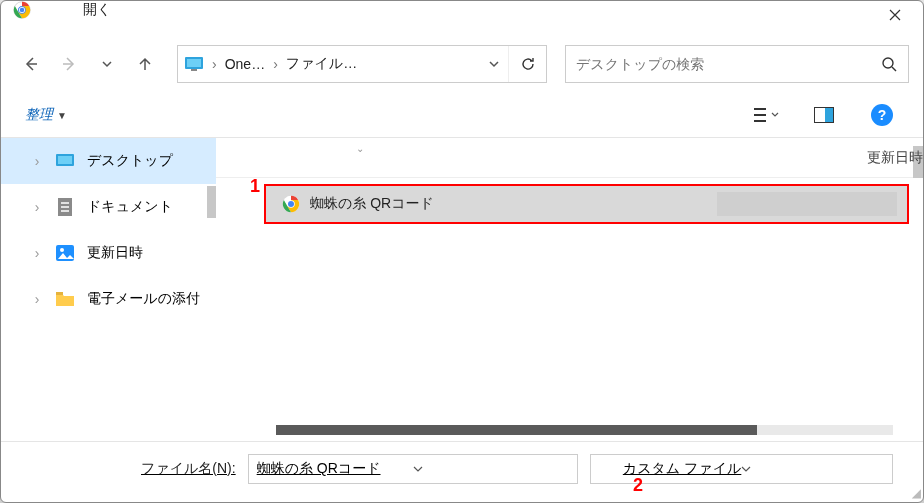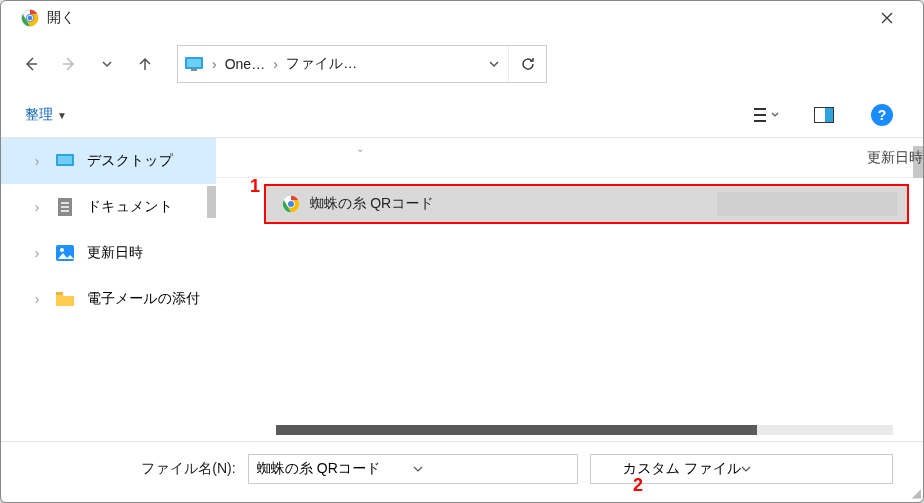--- a/index.html
+++ b/index.html
@@ -1,37 +1,37 @@
 <!DOCTYPE html>
 <html><head>
 <meta charset="utf-8">
 <style>
 * { box-sizing: border-box; margin: 0; padding: 0; font-family: "Yu Gothic UI", "Segoe UI", sans-serif; font-size: 14px; }
 body { background: #f0f0f0; display: flex; align-items: center; justify-content: center; height: 100vh; }
 .window { width: 924px; height: 503px; background: #fff; border: 1px solid #888; border-radius: 6px; box-shadow: 0 8px 24px rgba(0,0,0,0.35); display: flex; flex-direction: column; position: relative; overflow: hidden; }
-.titlebar { display: flex; align-items: center; height: 34px; padding: 0 16px; }
+.titlebar { display: flex; height: 34px; padding: 0 8px; gap: 44px; }
 .titlebar .chrome-icon { margin: 0 8px 0 4px; }
 .titlebar .title { flex: 0 0 auto; color: #222; }
 .titlebar .spacer { flex: 1; }
 .close-btn { width: 40px; height: 28px; display: flex; align-items: center; justify-content: center; font-size: 16px; cursor: pointer; }
 .navrow { display: flex; align-items: center; height: 58px; padding: 0 14px; gap: 6px; }
 .navbtn { width: 32px; height: 32px; display: flex; align-items: center; justify-content: center; color: #555; cursor: pointer; }
 .navbtn.disabled { color: #bbb; }
 .breadcrumb { display: flex; align-items: center; border: 1px solid #ccc; height: 38px; margin-left: 10px; flex: 0 0 370px; }
 .bc-icon { width: 32px; display: flex; align-items: center; justify-content: center; }
 .bc-seg { padding: 0 6px; color: #222; cursor: pointer; }
 .bc-sep { color: #777; padding: 0 2px; }
 .bc-spacer { flex: 1; }
 .bc-chev { width: 28px; display: flex; justify-content: center; color: #555; cursor: pointer; }
 .bc-refresh { width: 38px; display: flex; justify-content: center; color: #333; cursor: pointer; border-left: 1px solid #eee; height: 100%; align-items: center; }
 .searchbox { display: flex; align-items: center; border: 1px solid #ccc; height: 38px; margin-left: 12px; flex: 1; }
 .searchbox input { flex: 1; border: none; outline: none; padding: 0 10px; color: #888; }
 .search-btn { width: 38px; display: flex; align-items: center; justify-content: center; color: #333; cursor: pointer; }
 .toolbar { display: flex; align-items: center; height: 44px; padding: 0 24px; gap: 24px; }
-.tool-link { color: #0a62b8; cursor: pointer; }
+.tool-link { color: #0a62b8; cursor: pointer; font-style: italic; }
 .tool-link .dd { font-size: 10px; margin-left: 4px; color: #444; }
 .toolbar .tspacer { flex: 1; }
 .tool-icon { width: 34px; height: 34px; display: flex; align-items: center; justify-content: center; cursor: pointer; color: #333; }
 .help-circle { width: 22px; height: 22px; border-radius: 50%; background: #1a8cff; color: #fff; display: flex; align-items: center; justify-content: center; font-weight: bold; font-size: 14px; }
 .midsection { display: flex; flex: 1; border-top: 1px solid #e5e5e5; border-bottom: 1px solid #e5e5e5; overflow: hidden; }
 .sidebar { width: 215px; background: #fff; overflow: hidden; position: relative; }
 .sidebar-item { display: flex; align-items: center; height: 46px; padding-left: 30px; gap: 12px; cursor: pointer; white-space: nowrap; }
 .sidebar-item.active { background: #d6ecff; }
 .sidebar-item .chev { color: #999; width: 12px; text-align: center; }
 .side-icon { width: 20px; height: 20px; display: flex; align-items: center; justify-content: center; }
@@ -42,21 +42,21 @@
 .col-name { flex: 0 0 420px; }
 .col-date { flex: 1; position: relative; text-align: right; }
 .col-date .sort-ind { position: absolute; left: 70px; top: -6px; font-size: 10px; color: #999; }
 .filerow-wrap { position: relative; margin: 6px 14px 0 48px; }
 .annot1 { position: absolute; left: -14px; top: -8px; color: #ff0000; font-weight: bold; font-size: 18px; }
 .filerow { display: flex; align-items: center; height: 40px; background: #d9d9d9; border: 2px solid #ff0000; padding-left: 16px; gap: 10px; cursor: pointer; }
 .filerow .fname { color: #222; }
 .filerow .fdate { margin-left: auto; width: 180px; height: 24px; background: #cfcfcf; margin-right: 10px; }
 .bottom-scroll { position: absolute; bottom: 6px; left: 60px; right: 30px; height: 10px; background: #e9e9e9; }
 .bottom-scroll .thumb { position: absolute; left: 0; top: 0; bottom: 0; width: 78%; background: #5a5a5a; }
-.bottomsection { display: flex; flex-direction: column; padding: 12px 30px 18px 30px; gap: 4px; }
+.bottomsection { display: flex; flex-direction: column; padding: 12px 30px 18px 30px; gap: 4px; text-decoration: underline; }
 .filerow2 { display: flex; align-items: center; gap: 12px; position: relative; }
 .flabel { color: #222; white-space: nowrap; margin-left: 110px; }
 .fname-input { display: flex; align-items: center; border: 1px solid #ccc; height: 30px; flex: 0 0 330px; padding: 0 8px; }
 .fname-input span { flex: 1; }
 .fname-input .dd, .ftype .dd { color: #555; cursor: pointer; }
 .ftype { display: flex; align-items: center; border: 1px solid #ccc; height: 30px; flex: 1; padding: 0 10px; text-align: right; }
 .ftype span { flex: 1; }
 .annot2 { position: absolute; left: 602px; bottom: -12px; color: #ff0000; font-weight: bold; font-size: 18px; }
 .buttons { display: flex; justify-content: flex-end; gap: 14px; padding-right: 2px; }
 .btn { height: 34px; min-width: 118px; border: 1px solid #bbb; background: #fff; display: flex; align-items: center; justify-content: center; cursor: pointer; }
@@ -133,20 +133,29 @@
             <path d="M2 4l4 4 4-4" stroke="#555" stroke-width="1.5" fill="none"></path>
           </svg>
         </div>
       <div class="bc-refresh">
           <svg width="16" height="16" viewBox="0 0 16 16">
             <path d="M13 8a5 5 0 11-1.5-3.5M13 2v3h-3" stroke="#333" stroke-width="1.4" fill="none"></path>
           </svg>
         </div>
     </div>
 
+    <div class="searchbox">
+      <input placeholder="デスクトップの検索" style="">
+      <div class="search-btn">
+          <svg width="16" height="16" viewBox="0 0 16 16">
+            <circle cx="7" cy="7" r="5" stroke="#333" stroke-width="1.4" fill="none"></circle>
+            <path d="M11 11l4 4" stroke="#333" stroke-width="1.4"></path>
+          </svg>
+        </div>
+    </div>
   </div>
 
   <div class="toolbar">
     <span class="tool-link"><span>整理</span><span class="dd">▼</span></span>
     <span class="tspacer"></span>
     <div class="tool-icon">
         <svg width="28" height="18" viewBox="0 0 28 18">
           <path d="M2 3h12M2 9h12M2 15h12" stroke="#333" stroke-width="1.8"></path>
           <path d="M20 7l3 3 3-3" stroke="#555" stroke-width="1.2" fill="none"></path>
         </svg>

